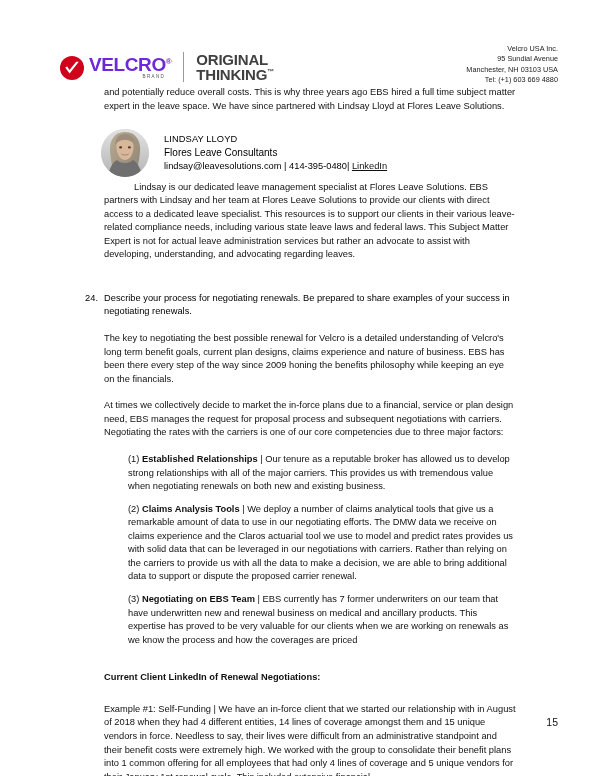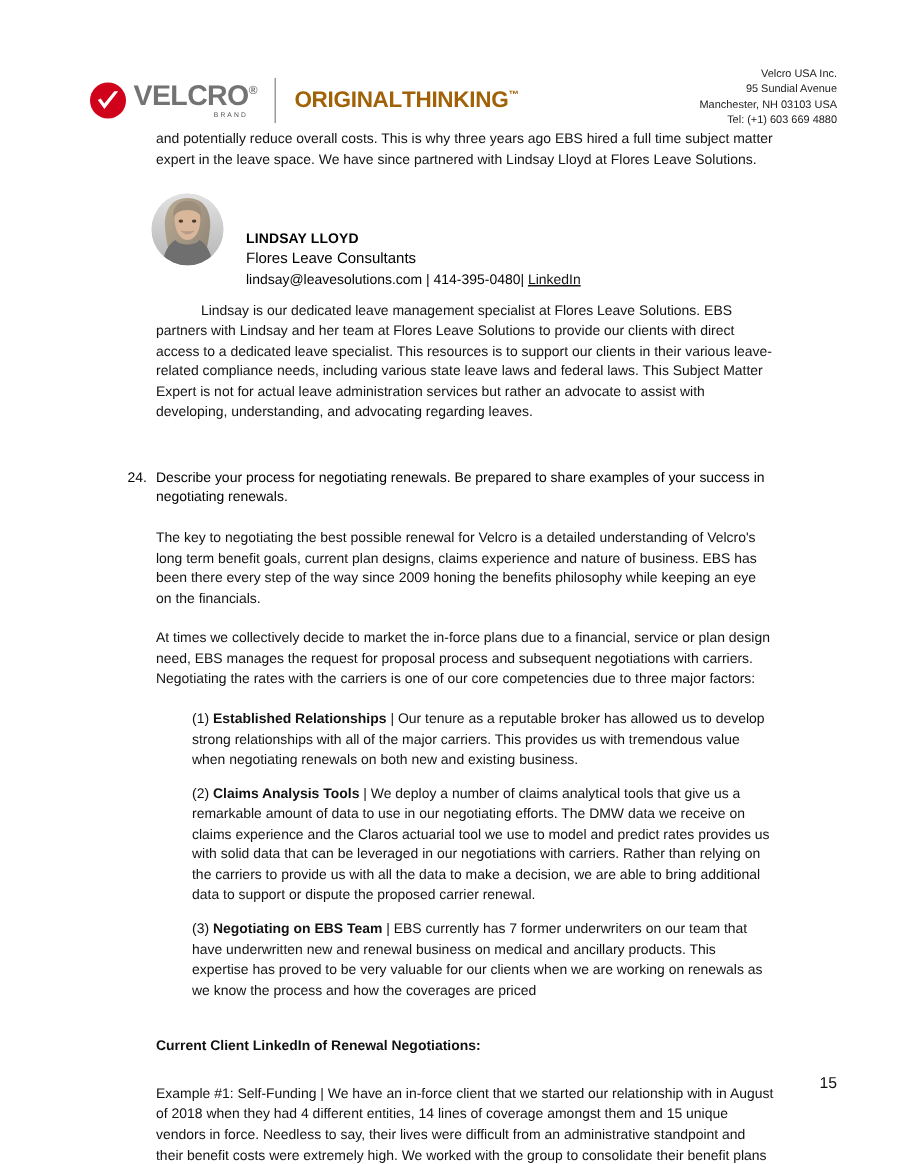--- a/index.html
+++ b/index.html
@@ -55,21 +55,21 @@
   .velcro-words {
     margin-left: 5px;
     display: flex;
     flex-direction: column;
     line-height: 1;
   }
   .velcro-word {
     font-size: 19px;
     font-weight: bold;
     letter-spacing: -0.4px;
-    color: #737373;
+    color: #6d28d9;
     position: relative;
     white-space: nowrap;
   }
   .velcro-reg {
     font-size: 8px;
     vertical-align: super;
     font-weight: bold;
   }
   .velcro-brand {
     font-size: 4.5px;
@@ -80,23 +80,23 @@
     margin-right: 6px;
   }
   .lockup-divider {
     width: 1px;
     height: 30px;
     background: #9a9a9a;
     margin: 0 12px;
   }
   .ot-words {
     display: flex;
-    flex-direction: row;
+    flex-direction: column;
     line-height: 1.02;
-    color: #a16207;
+    color: #404040;
   }
   .ot-line {
     font-size: 15px;
     font-weight: bold;
     letter-spacing: -0.2px;
     white-space: nowrap;
   }
   .ot-tm {
     font-size: 7px;
     vertical-align: super;
@@ -148,24 +148,23 @@
     overflow: hidden;
     background: #cfcfcf;
   }
   .avatar svg { display: block; }
   .bio-text {
     margin-left: 60px;
     padding-top: 4px;
   }
   .bio-name {
     font-size: 9.3px;
-    font-weight: bold;
+    font-weight: normal;
     letter-spacing: 0.1px;
     line-height: 1.4;
-    margin-top: 20px;
   }
   .bio-org {
     font-size: 10px;
     line-height: 1.42;
   }
   .bio-contact {
     font-size: 9.3px;
     line-height: 1.42;
   }
   .bio-link {

